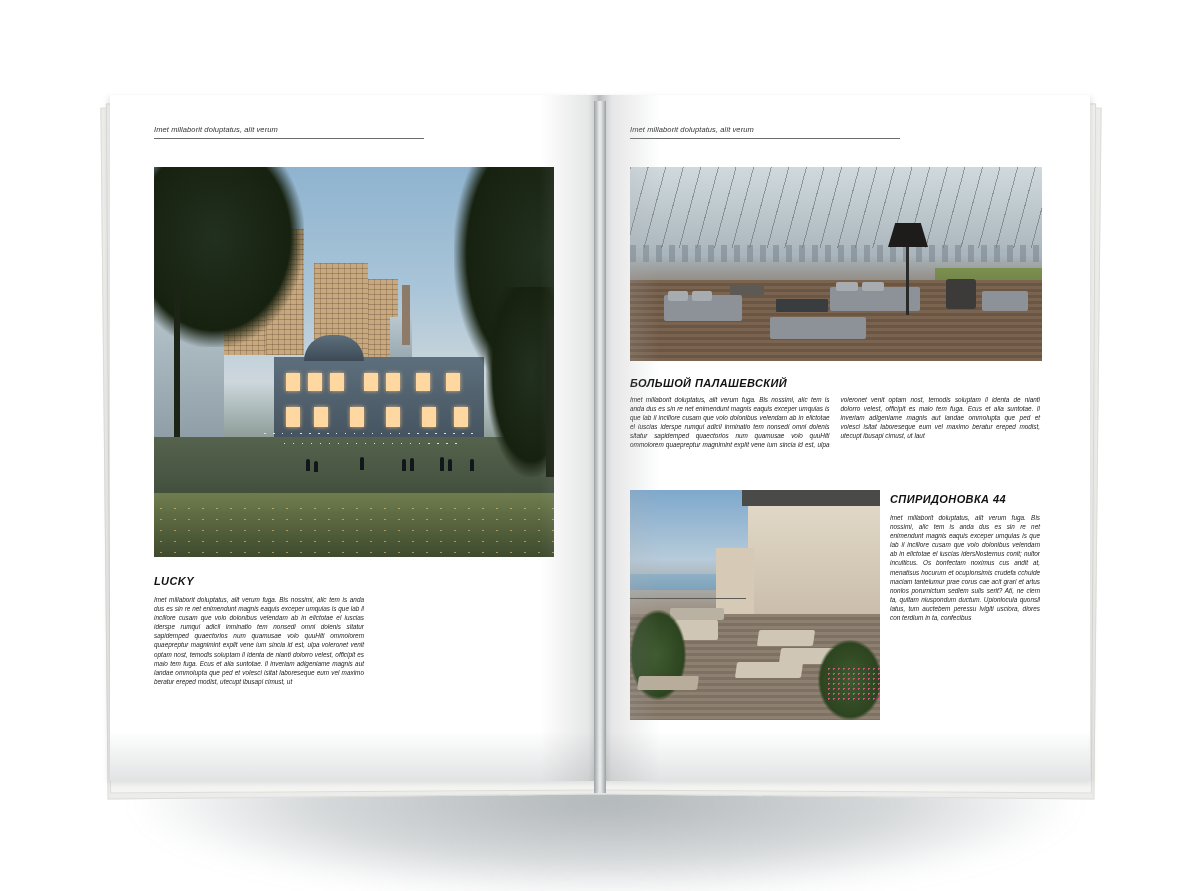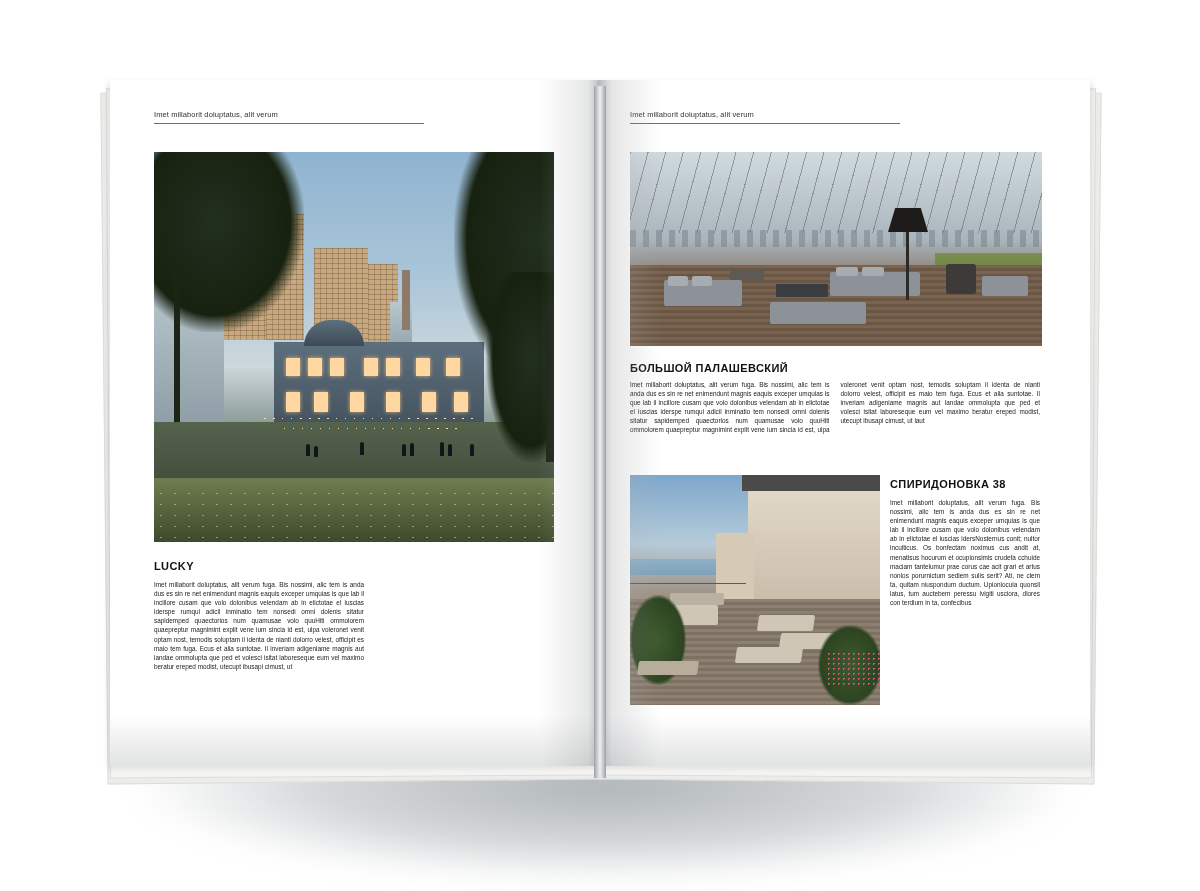--- a/index.html
+++ b/index.html
@@ -10,22 +10,22 @@
     overflow:hidden;
   }
   .stage{
     position:relative;
     width:1200px;height:891px;
   }
 
   
   .book{
     position:absolute;
-    left:100px;top:80px;
-    width:1000px;height:710px;
+    left:100px;top:95px;
+    width:1000px;height:710px;font-style:italic;
   }
   
   .book-shadow{
     position:absolute;
     left:40px; top:630px;
     width:930px; height:170px;
     background:radial-gradient(ellipse at 50% 45%, rgba(110,120,125,.55) 0%, rgba(120,130,135,.30) 45%, rgba(255,255,255,0) 72%);
     filter:blur(12px);
   }
   
@@ -312,21 +312,21 @@
           <div class="pR2-lounger" style="left:106px;top:172px;width:66px;height:16px;"></div>
           <div class="pR2-umb" style="left:40px;top:118px;width:54px;height:12px;"></div>
           <div class="pR2-umb" style="left:44px;top:130px;width:44px;height:20px;background:#cfc6b5;"></div>
           <div class="pR2-plant" style="left:0px;top:120px;width:56px;height:90px;"></div>
           <div class="pR2-plant" style="left:188px;top:150px;width:64px;height:80px;"></div>
           <div class="pR2-flower" style="left:196px;top:176px;width:54px;height:36px;"></div>
           <div class="pR2-rail" style="left:0;top:108px;width:116px;"></div>
           <div class="pR2-lounger" style="left:8px;top:186px;width:60px;height:14px;background:#b8ad9a;"></div>
         </figure>
 
-        <h2 class="head" style="left:292px;top:398px;">СПИРИДОНОВКА 38</h2>
+        <h2 class="head" style="left:292px;top:398px;">СПИРИДОНОВКА 44</h2>
 
         <div class="body-col" style="left:292px;top:418px;width:150px;">Imet millaborit doluptatus, alit verum fuga. Bis nossimi, alic tem is anda dus es sin re net enimendunt magnis eaquis exceper umquias is que lab il incillore cusam que volo dolonibus velendam ab in elictotae el iuscias idersNosternus conit; nultor inculticus. Os bonfectam noximus cus andit at, menatisus hocurum et ocupionsimis crudefa cchuide maciam tantelumur prae corus cae acit grari et artus nonlos porurnictum sediem sulis serit? Ati, ne clem ta, quitam niuspondum ductum. Upionlocula quonsil latus, tum auctebem peressu lvigiti usciora, diores con terdium in ta, confecibus</div>
 
       </div>
       <div class="gutter-right"></div>
       <div class="page-bottom-shade"></div>
     </div>
 
     <div class="spine"></div>
 

